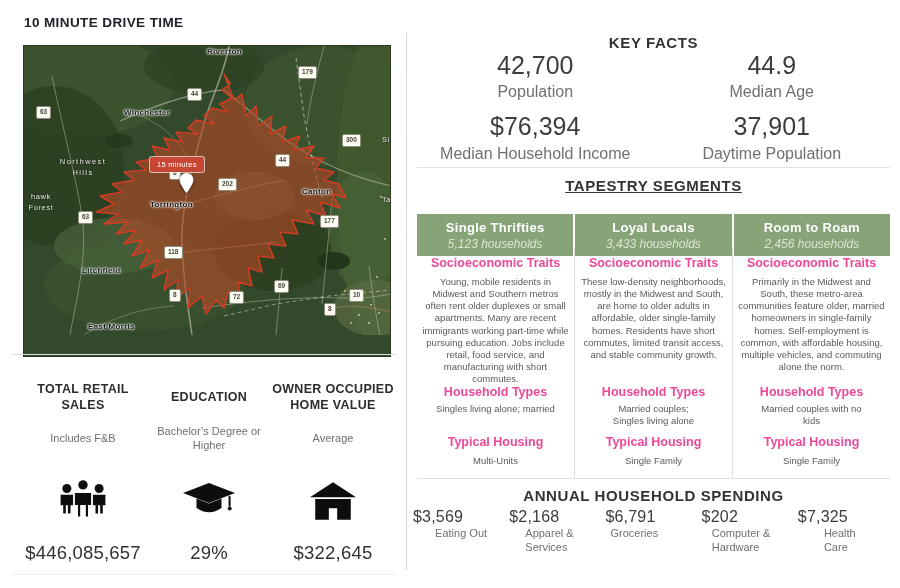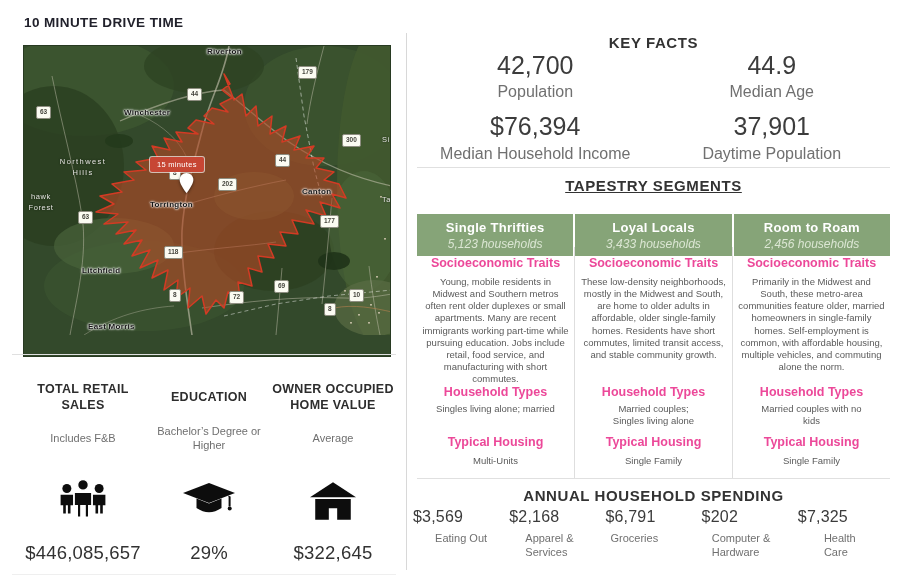--- a/index.html
+++ b/index.html
@@ -55,21 +55,21 @@
   .t-traits-title { top:9px; }
   .t-traits-body { top:29px; width:148px; }
   .t-hh-title { top:138px; }
   .t-hh-body { top:156px; }
   .t-th-title { top:188px; }
   .t-th-body { top:208px; }
 
   .spend-row { position:absolute; left:6px; right:6px; top:508px; display:flex; text-align:left; }
   .spend-item { flex:1; }
   .spend-value { font-size:16px; color:#3b3b3b; letter-spacing:.2px; }
-  .spend-label { font-size:11px; color:#707070; line-height:1.3; margin-top:5px; max-width:86px; margin-left:auto; margin-right:auto; }
+  .spend-label { font-size:11px; color:#707070; line-height:1.3; max-width:86px; margin-left:auto; margin-right:auto; }
 </style>
 </head>
 <body>
 
 <div class="page">
 
   <div class="page-title">10 MINUTE DRIVE TIME</div>
 
   <div class="map">
     <svg class="terrain" width="368" height="289" viewBox="0 0 368 289">

